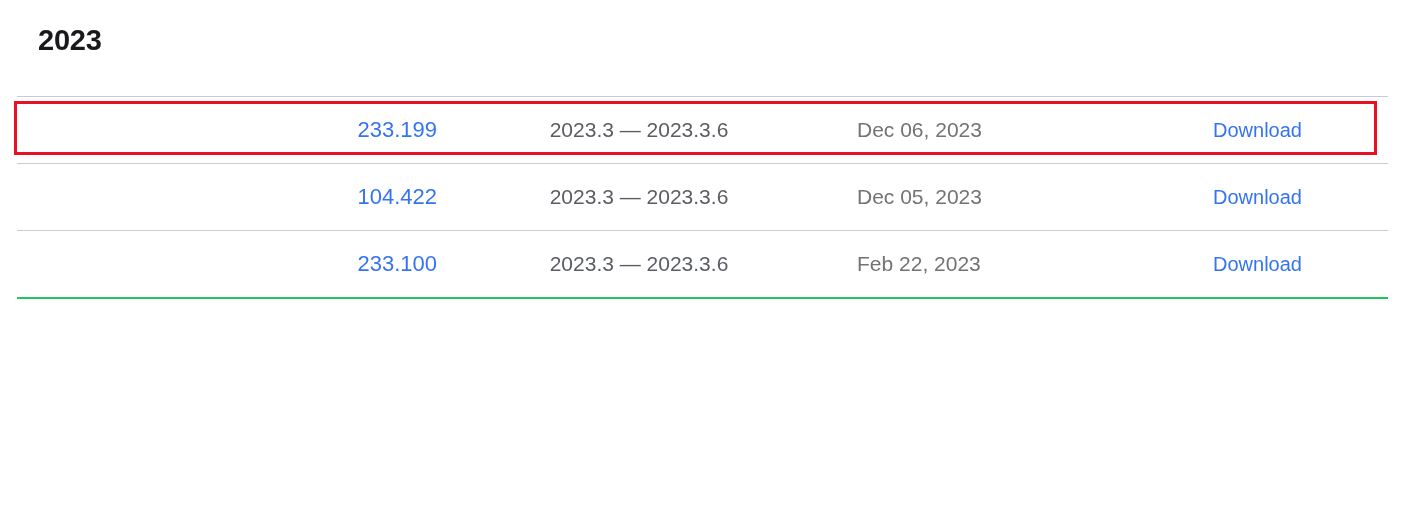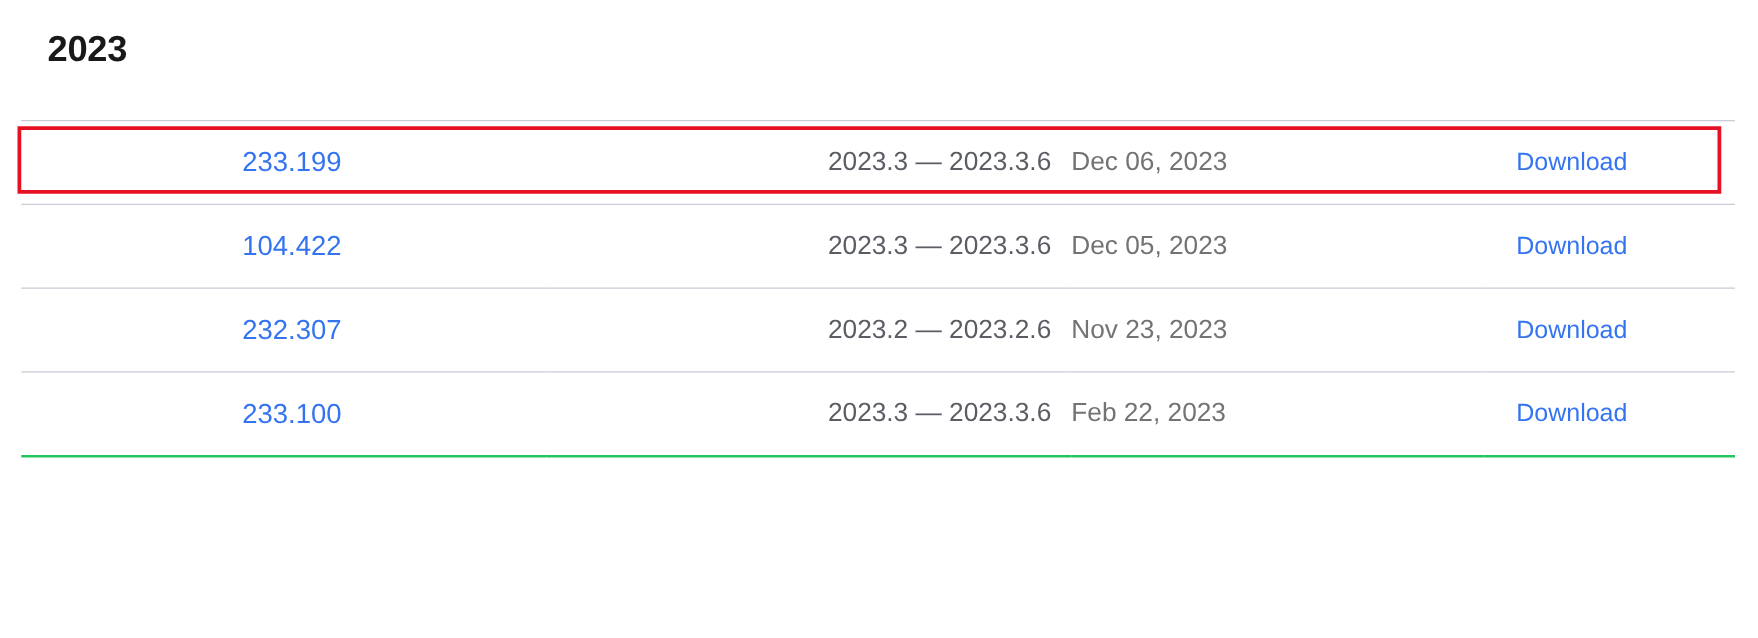--- a/index.html
+++ b/index.html
@@ -61,24 +61,24 @@
     border-bottom: 2px solid #22c55e;
   }
 
   .col-build   { width: 420px; }
   .col-range   { width: 420px; }
   .col-date    { width: 330px; }
   .col-action  { width: 201px; }
 
   td.cell-build {
     padding-left: 13px;
-    text-align: center;
+    text-align: right;
   }
   td.cell-range {
-    text-align: right;
+    text-align: center;
     color: #5a5d63;
     padding-right: 16px;
   }
   td.cell-date {
     text-align: left;
     color: #737373;
     padding-right: 22px;
   }
   td.cell-action {
     text-align: left;
@@ -130,26 +130,20 @@
           <td class="cell-date">Dec 06, 2023</td>
           <td class="cell-action"><a class="download-link" href="#">Download</a></td>
         </tr>
         <tr>
           <td class="cell-build"><a class="build-link" href="#">104.422</a></td>
           <td class="cell-range">2023.3 — 2023.3.6</td>
           <td class="cell-date">Dec 05, 2023</td>
           <td class="cell-action"><a class="download-link" href="#">Download</a></td>
         </tr>
         <tr>
-          <td class="cell-build"><a class="build-link" href="#">232.307</a></td>
-          <td class="cell-range">2023.2 — 2023.2.6</td>
-          <td class="cell-date">Nov 23, 2023</td>
-          <td class="cell-action"><a class="download-link" href="#">Download</a></td>
-        </tr>
-        <tr>
           <td class="cell-build"><a class="build-link" href="#">233.100</a></td>
           <td class="cell-range">2023.3 — 2023.3.6</td>
           <td class="cell-date">Feb 22, 2023</td>
           <td class="cell-action"><a class="download-link" href="#">Download</a></td>
         </tr>
       </tbody>
   </table>
 
   <div class="highlight-box"></div>
 

